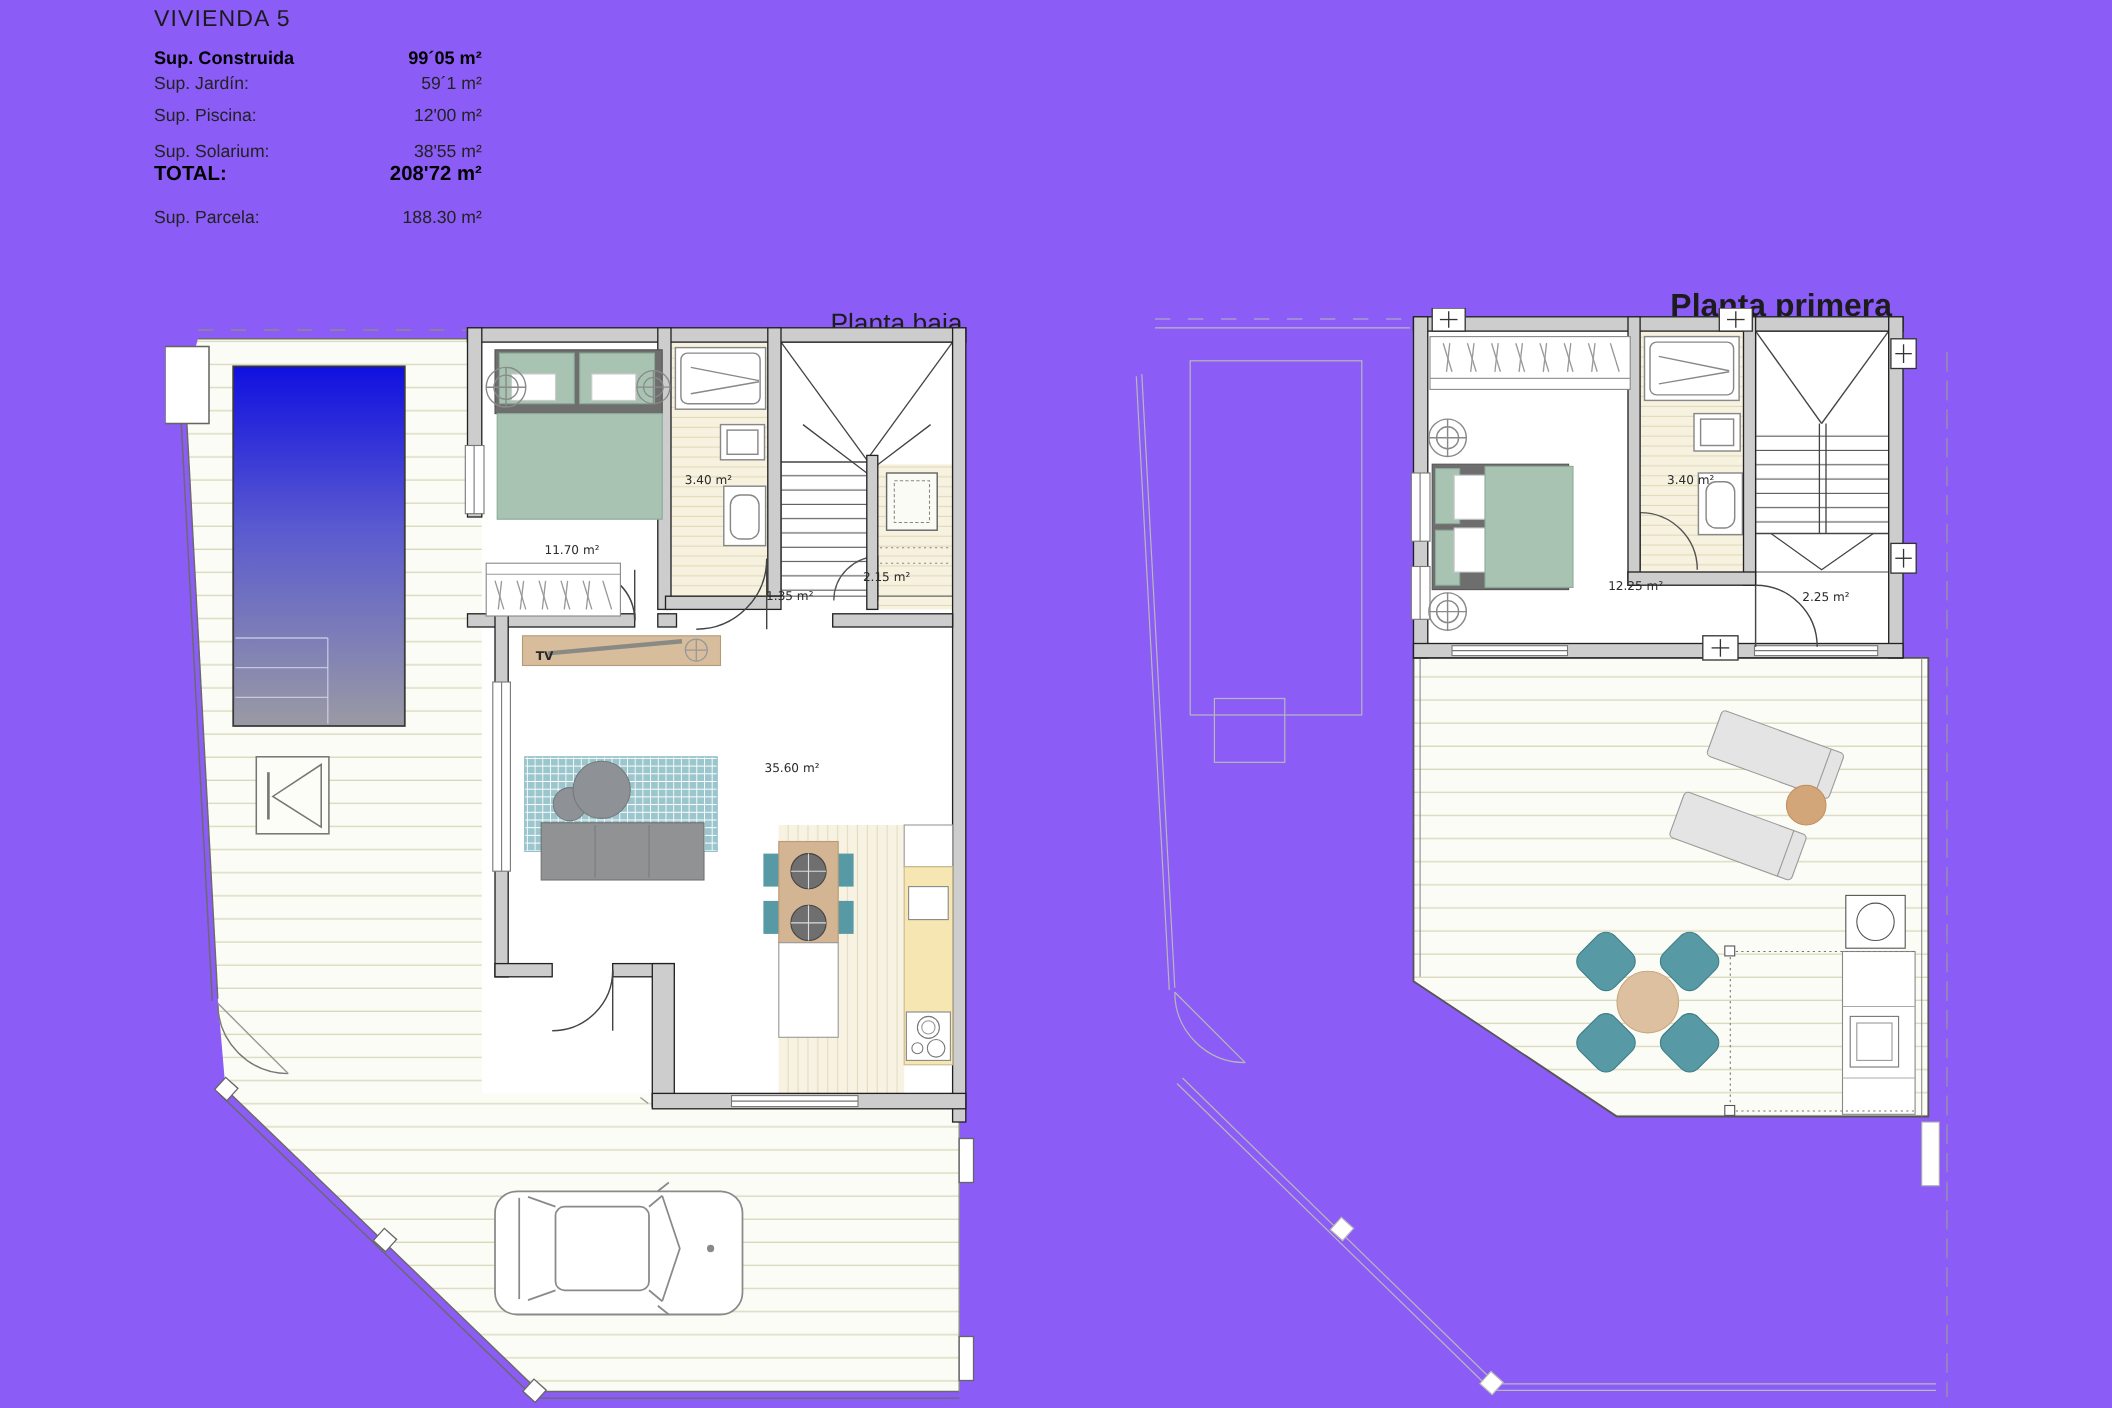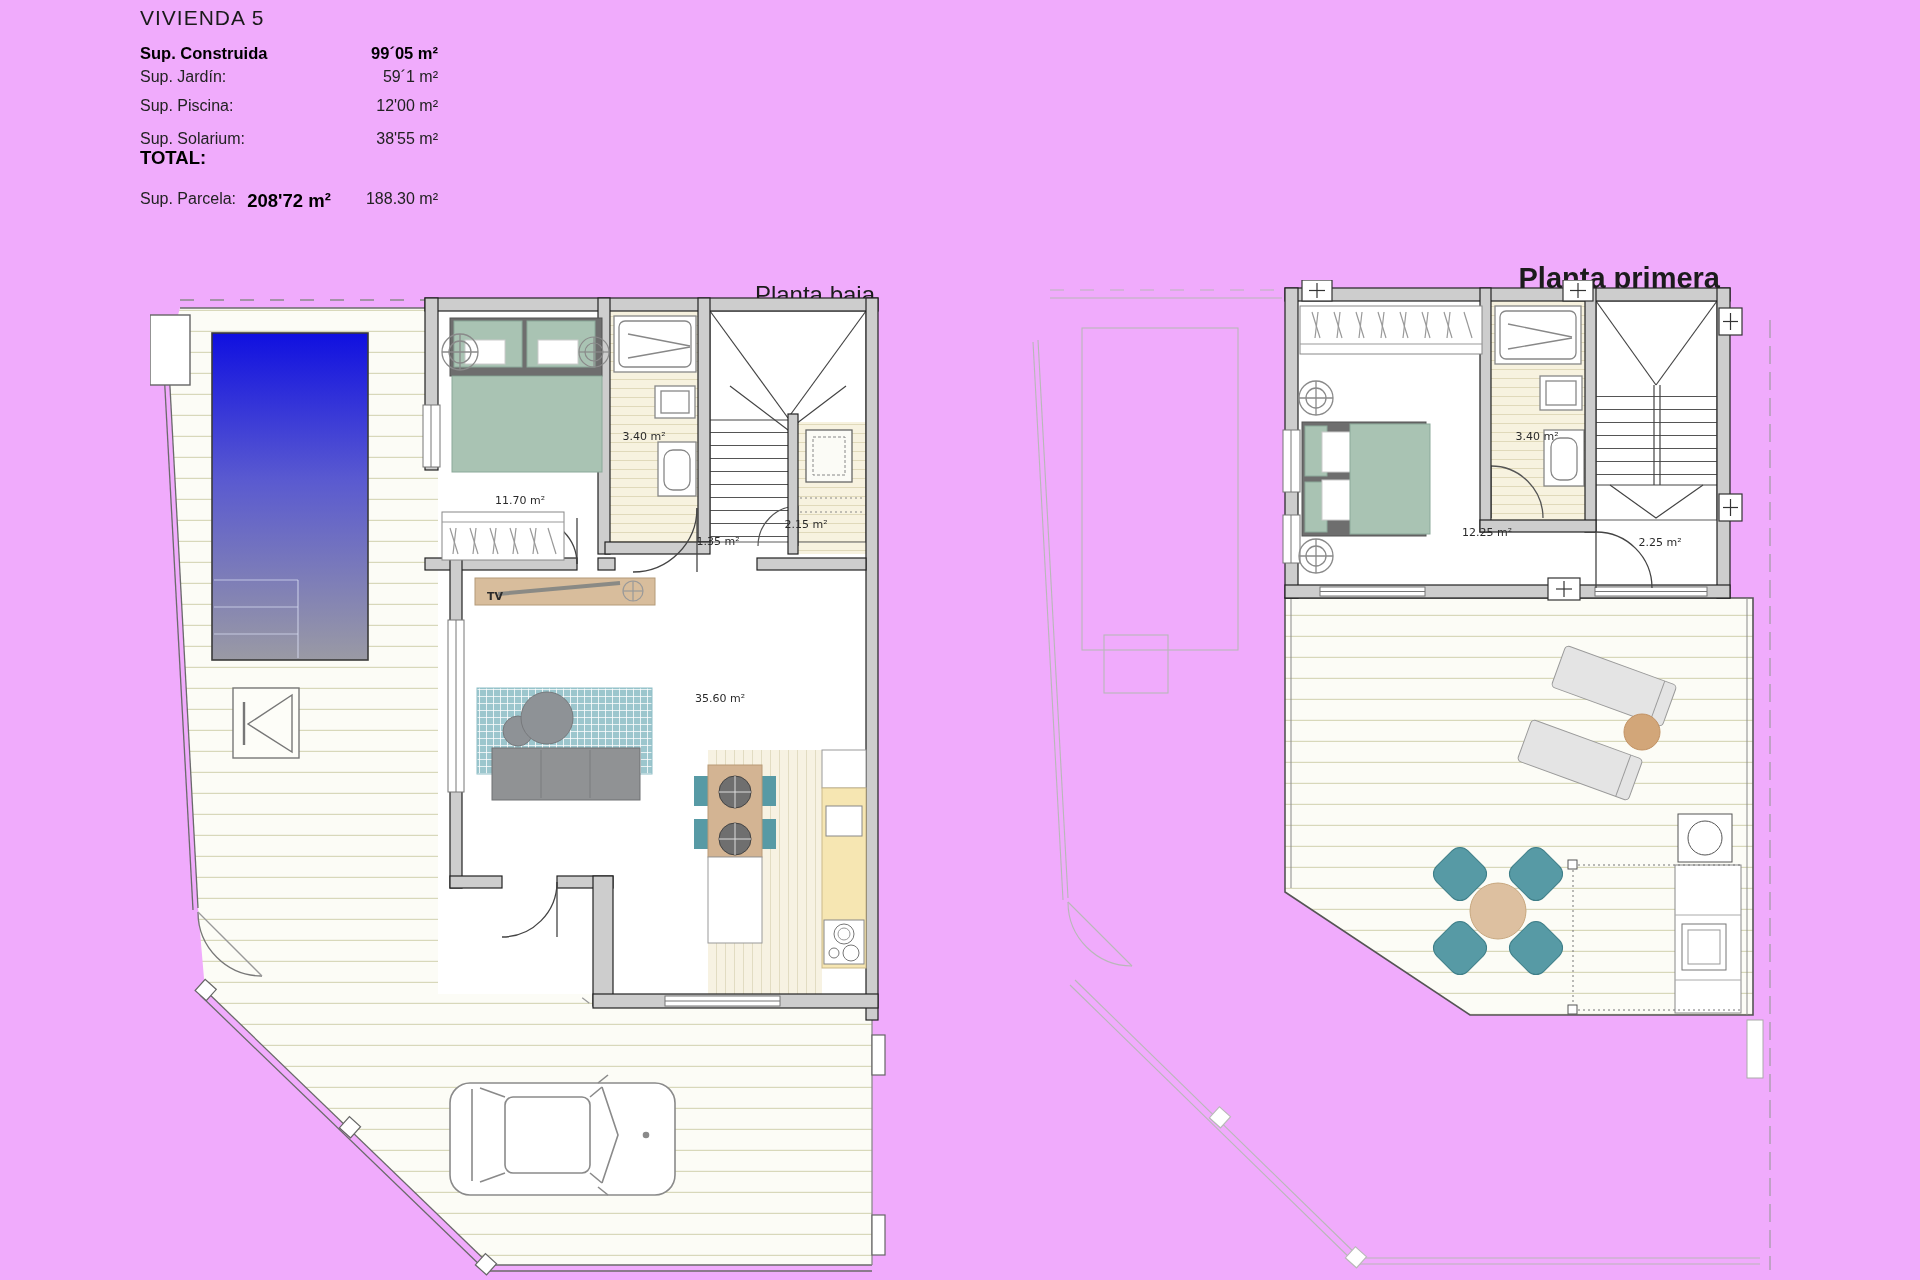--- a/index.html
+++ b/index.html
@@ -1,23 +1,23 @@
 <!DOCTYPE html>
 <html><head>
 <meta charset="utf-8">
 <style>
   html,body{margin:0;padding:0;background:#ffffff;}
-  .stage{position:relative;width:1920px;height:1280px;background:#f0abfc;overflow:hidden;
+  .stage{position:relative;width:1920px;height:1280px;background:#8b5cf6;overflow:hidden;
          font-family:"Liberation Sans",sans-serif;color:#111;}
   .hdr-title{position:absolute;left:140px;top:6px;font-size:21px;letter-spacing:1px;color:#1a1a1a;}
   .hdr-row{position:absolute;left:140px;width:298px;display:flex;justify-content:space-between;
            font-size:16px;color:#222;gap:21px;}
   .hdr-row .v{text-align:center;}
   .hdr-row.b{font-weight:bold;font-size:16.5px;color:#000;}
-  .hdr-row.total{font-weight:bold;font-size:18.5px;color:#000;flex-direction:column;}
+  .hdr-row.total{font-weight:bold;font-size:18.5px;color:#000;}
   .plan-title{position:absolute;text-align:right;color:#1c1c1c;}
   .plan-title.baja{left:600px;top:281px;width:275px;font-size:24px;text-decoration:underline;}
   .plan-title.primera{left:1450px;top:262px;width:270px;font-size:29px;font-weight:bold;}
   svg text{font-family:"DejaVu Sans",sans-serif;font-size:11px;fill:#2a2a2a;}
   svg .lab{text-anchor:middle;}
   .plansvg{position:absolute;}
 </style>
 </head>
 <body>
 

